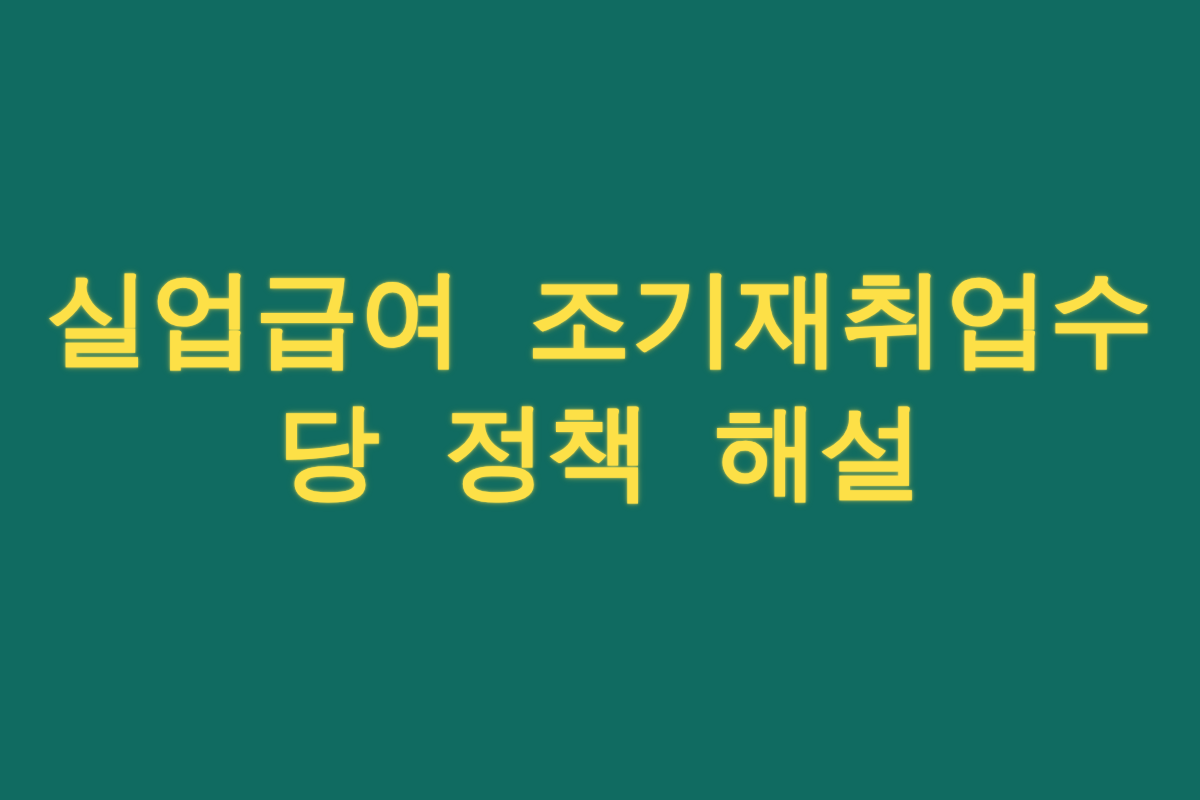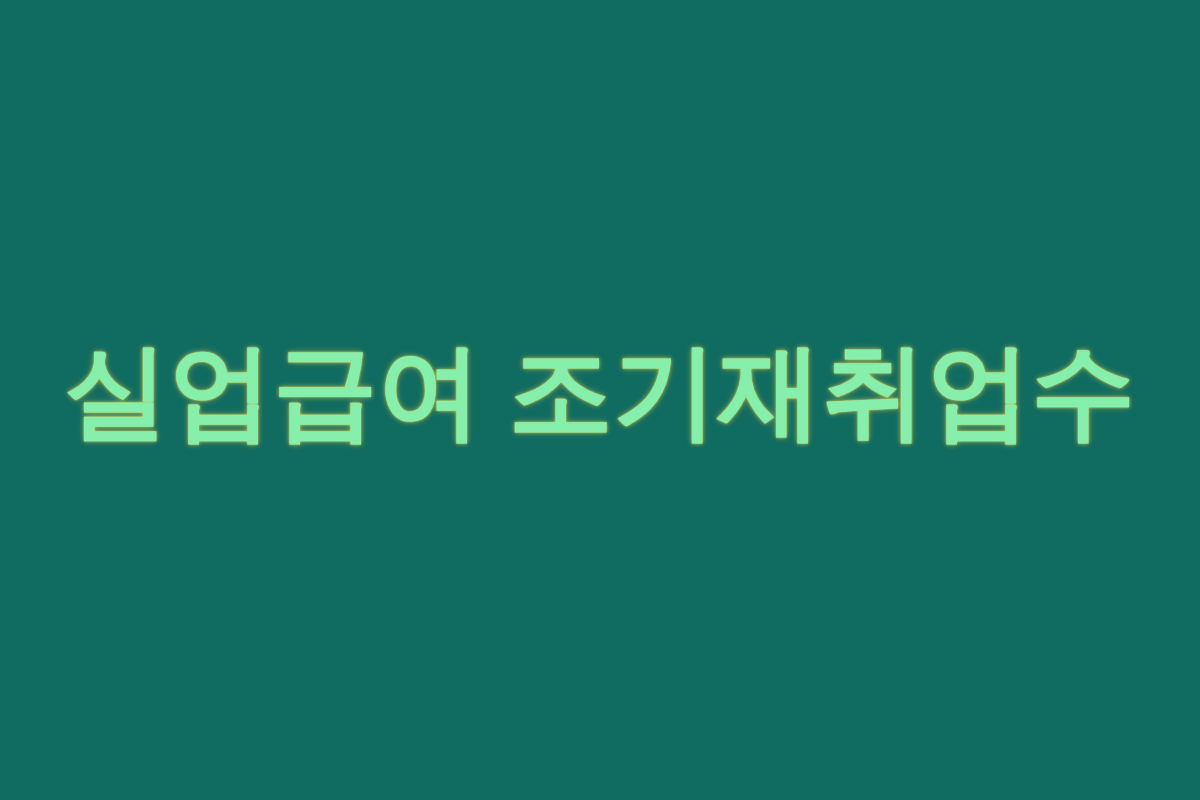--- a/index.html
+++ b/index.html
@@ -36,22 +36,22 @@
     text-align: center;
     display: flex;
     flex-direction: column;
     align-items: center;
     justify-content: center;
     gap: 0;
   }
 
   .headline-line {
     display: block;
-    color: #86efac;
-    font-family: Liberation Serif, serif;
+    color: #fde047;
+    font-family: Liberation Mono, monospace;
     font-weight: 700;
     font-size: 104px;
     line-height: 1.28;
     letter-spacing: 0.5px;
     white-space: nowrap;
     
     text-shadow:
       0 0 2px rgba(249, 224, 79, 0.85),
       0 0 5px rgba(249, 224, 79, 0.45),
       0 0 10px rgba(249, 224, 79, 0.18);
@@ -63,16 +63,17 @@
 </style>
 </head>
 <body>
 
 <div class="thumbnail-card">
 
   <div class="headline-block">
 
     <span class="headline-line headline-line--primary">실업급여 조기재취업수</span>
 
+    <span class="headline-line headline-line--secondary">당 정책 해설</span>
 
   </div>
 
 </div>
 
 </body></html>

